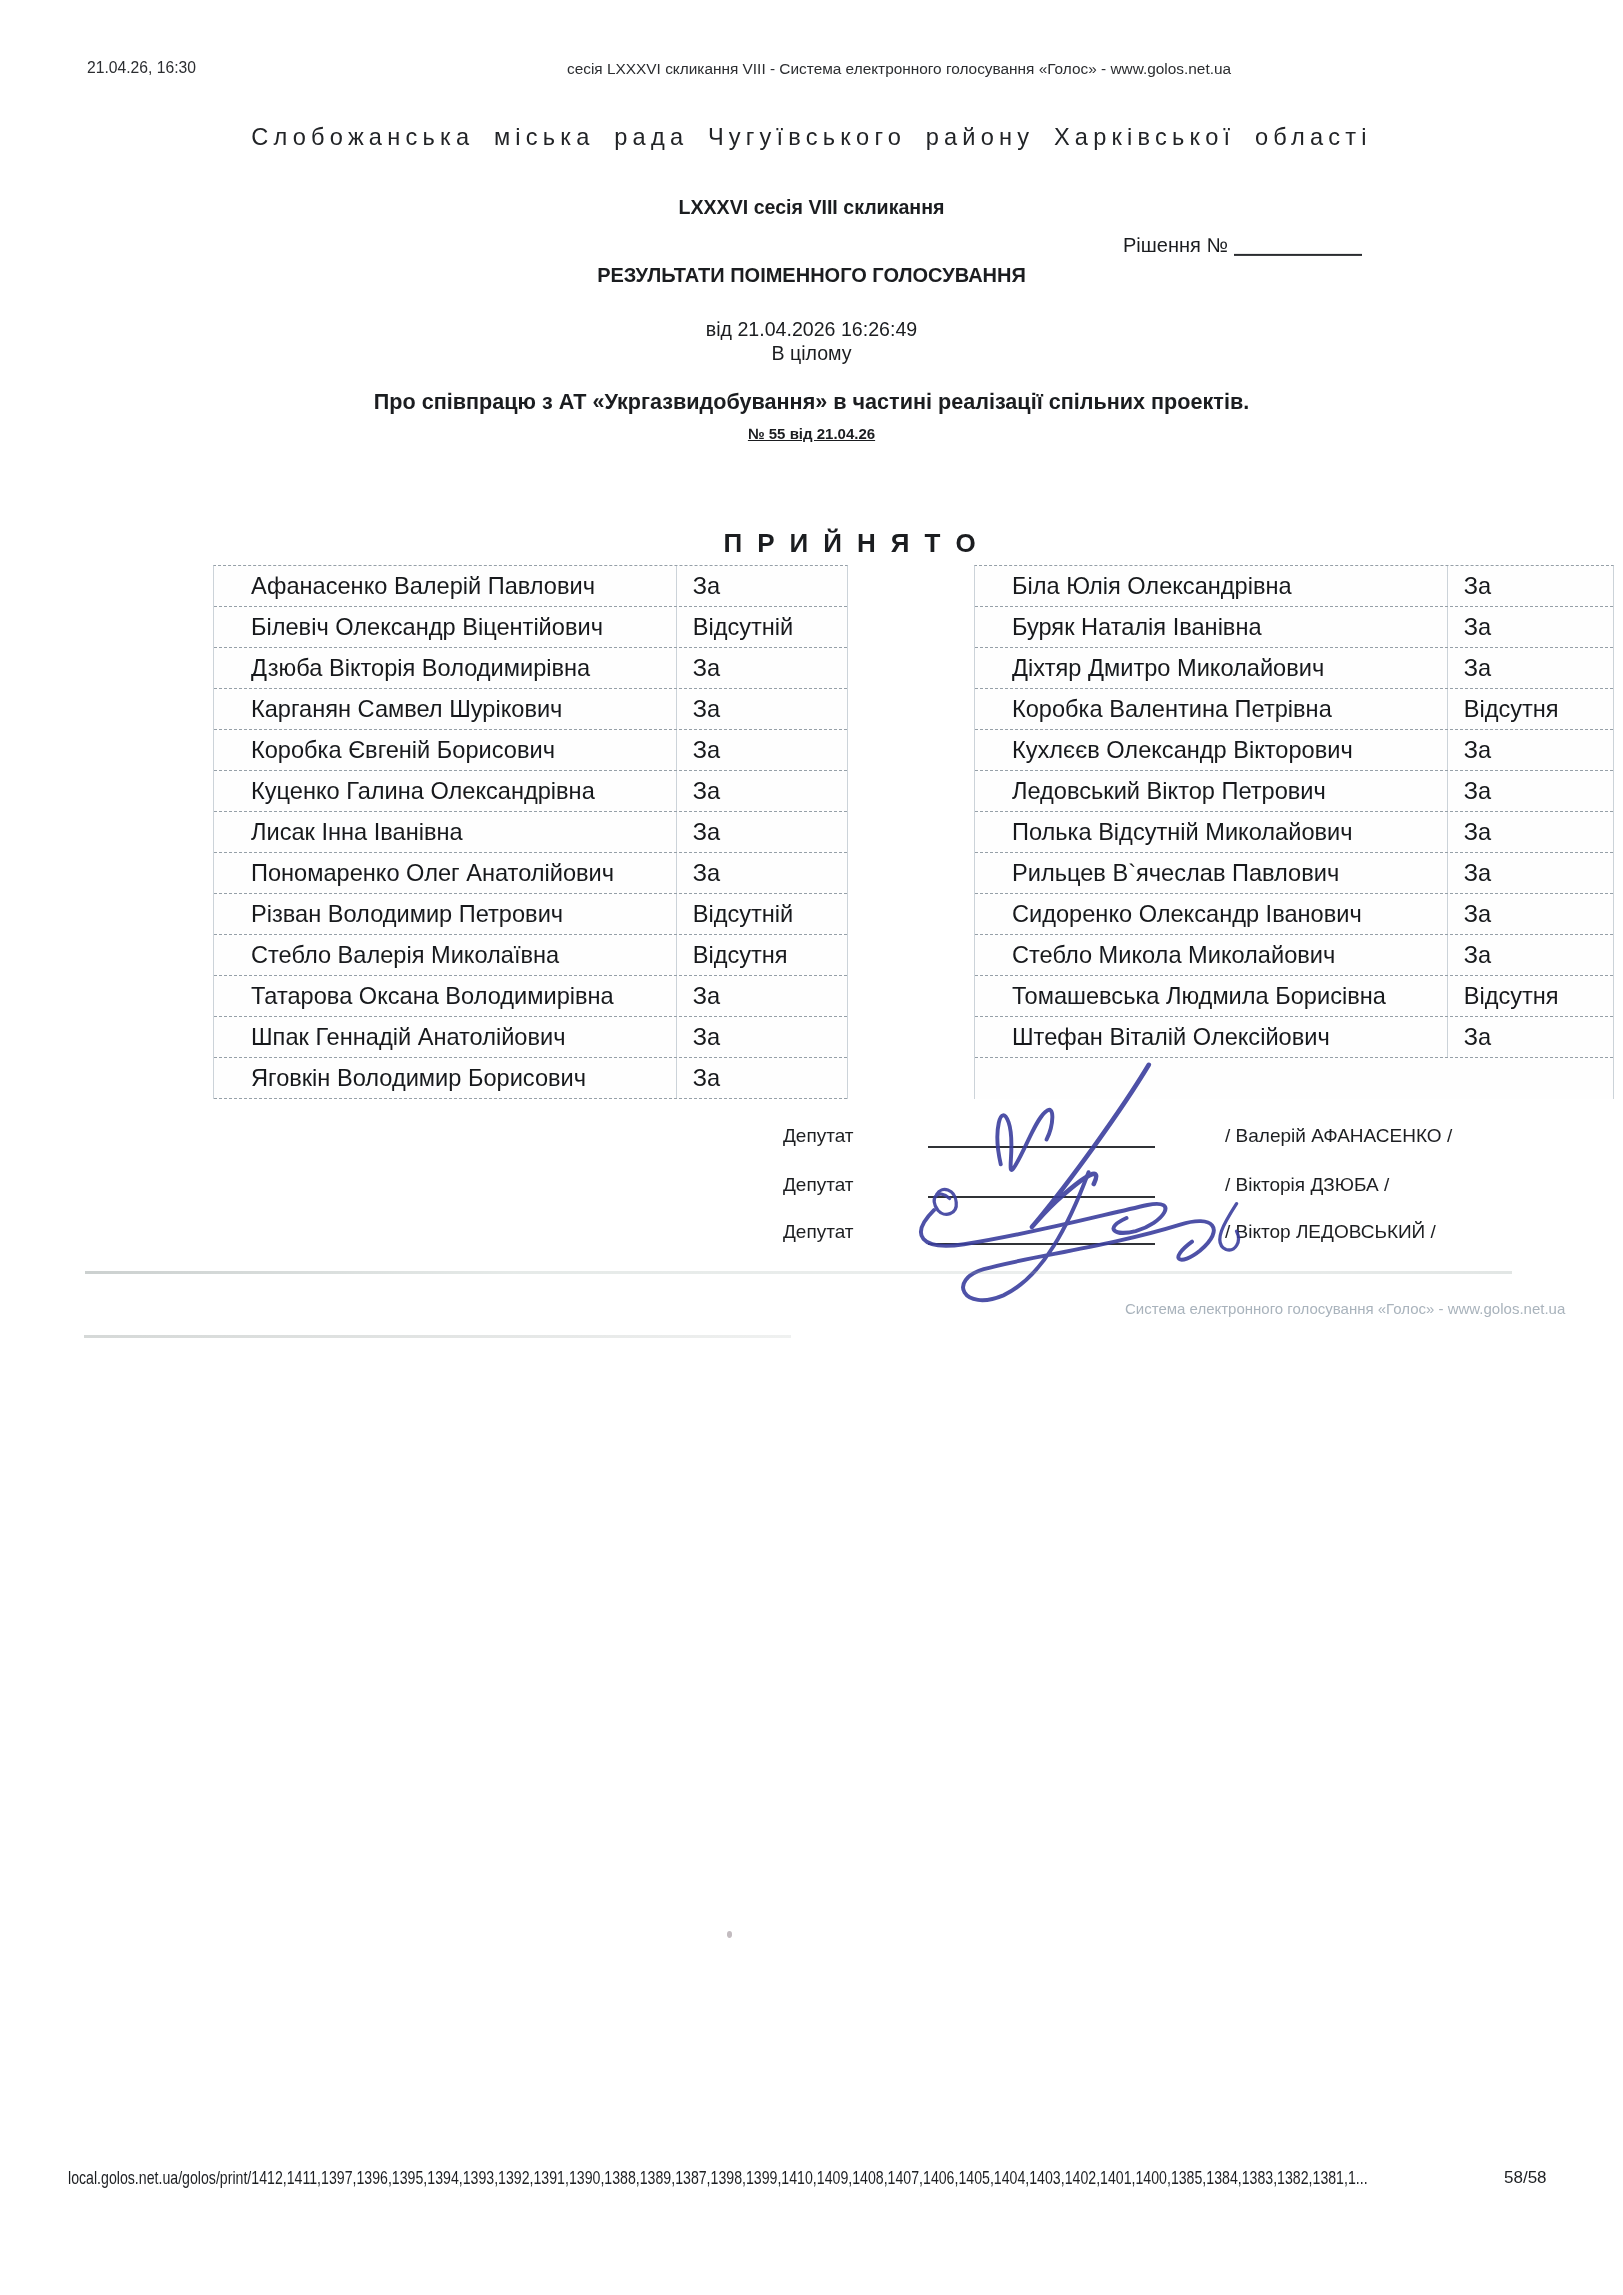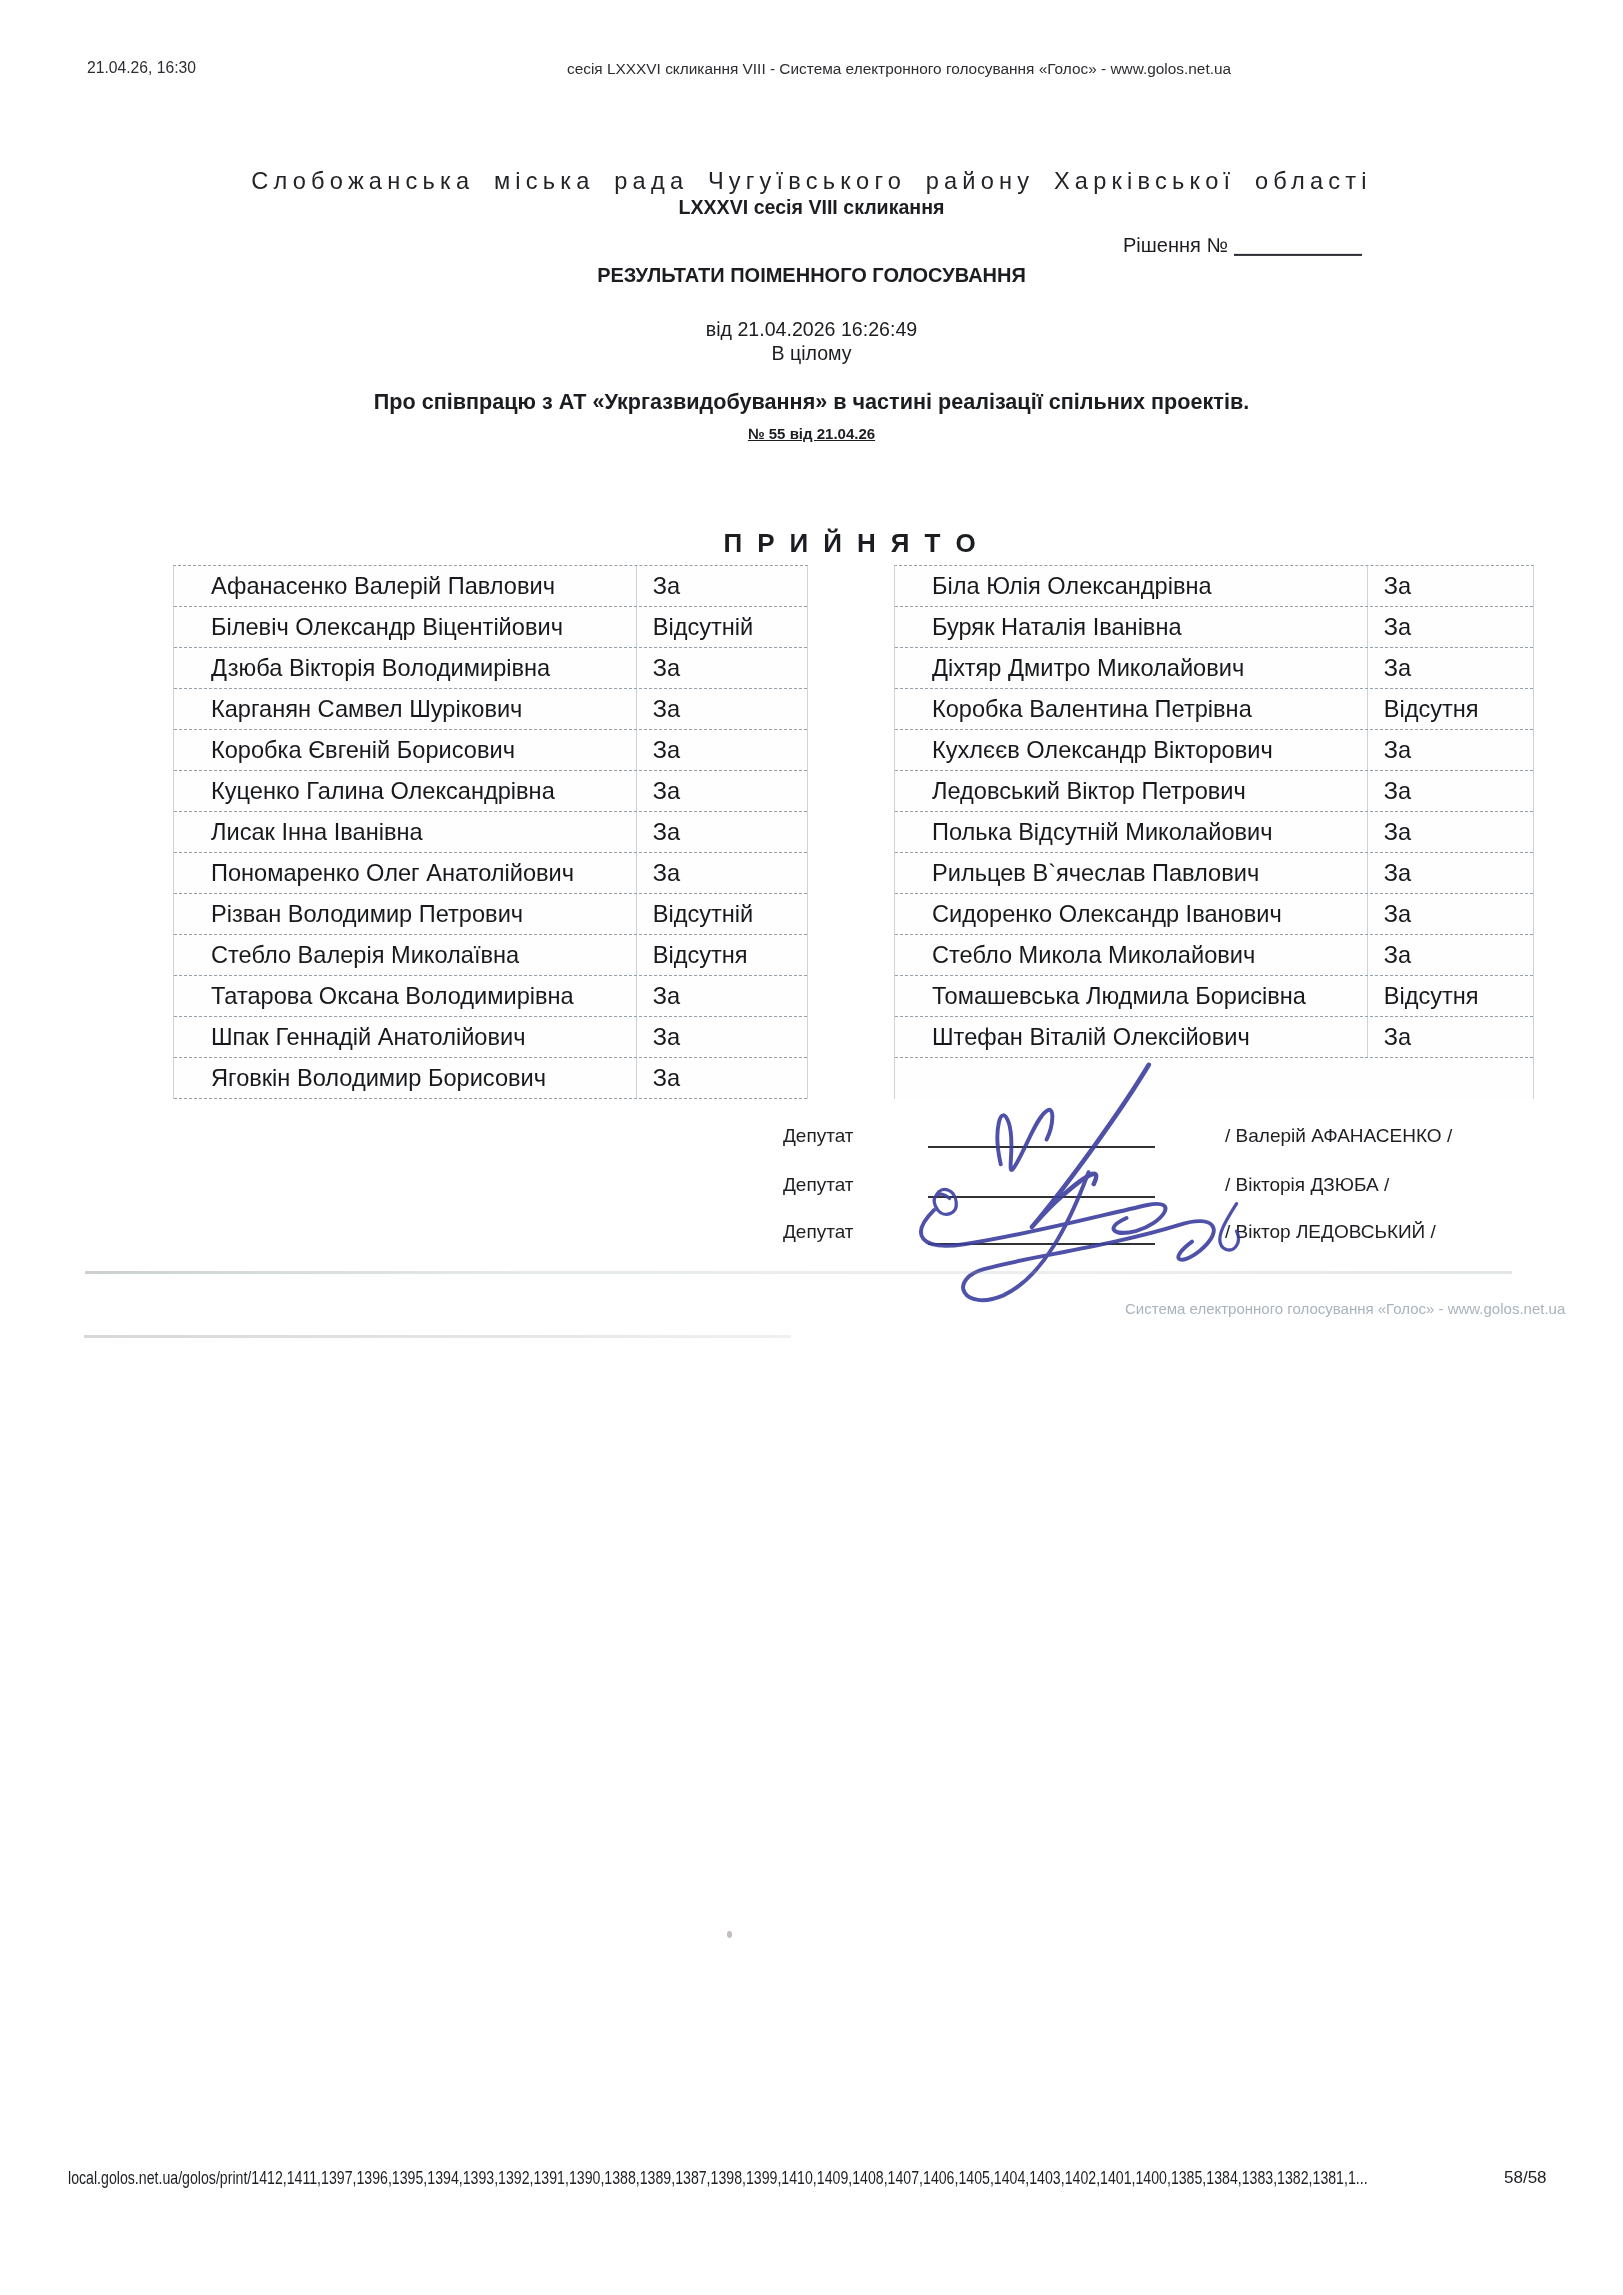--- a/index.html
+++ b/index.html
@@ -13,39 +13,40 @@
     overflow:hidden;
     border-radius:24px;
   }
   .abs{position:absolute;}
   .ctr{left:0;width:100%;text-align:center;}
   
   .print-meta{font-size:15.7px;color:#2b2d30;white-space:nowrap;}
   .ts{left:87px;top:59px;}
   .hdr-center{left:567px;top:60px;font-size:15.4px;}
   
-  .council{top:124px;font-size:23.6px;letter-spacing:5.2px;word-spacing:7.9px;color:#222427;margin-top:44px;}
+  .council{top:124px;font-size:23.6px;letter-spacing:5.2px;word-spacing:7.9px;color:#222427;}
   .session{top:196px;font-size:19.6px;font-weight:bold;}
   .decision{left:1123px;top:234px;font-size:20px;white-space:nowrap;}
   .dec-line{display:inline-block;width:128px;border-bottom:2px solid #2a2c2f;transform:translateY(3.9px);margin-left:6.5px;}
   .results-title{top:264px;font-size:20px;font-weight:bold;}
   .vote-date{top:318px;font-size:19.6px;}
   .vote-scope{top:342px;font-size:19.6px;}
   .subject1{top:389px;font-size:21.6px;font-weight:bold;}
   .subject2{top:425px;font-size:15px;font-weight:bold;text-decoration:underline;}
   .summary{top:467px;font-size:21.6px;}
   .result{top:528px;font-size:26px;font-weight:bold;letter-spacing:3.9px;margin-left:40px;}
   
   .tables{left:173px;top:565px;display:flex;gap:86px;}
   .vote-table{
     width:633px;
     border-left:1.3px solid #ccd3d9;
     border-right:1.3px solid #ccd3d9;
     border-top:1.3px dashed #96a0a8;
     background:#fefefe;
+    margin-left:40px;
   }
   .vote-table.right{width:638px;}
   .vt-row{display:flex;align-items:stretch;height:41px;border-bottom:1.3px dashed #96a0a8;box-sizing:border-box;}
   .vt-name{flex:1;display:flex;align-items:center;padding-left:37px;font-size:23.6px;color:#17191c;white-space:nowrap;}
   .vt-vote{flex:0 0 171px;display:flex;align-items:center;border-left:1.3px solid #ccd3d9;padding-left:15.7px;font-size:23.6px;color:#17191c;box-sizing:border-box;}
   .vote-table.right .vt-vote{flex-basis:166px;}
   
   .sig-label{position:absolute;left:783px;font-size:19px;color:#1c1e21;}
   .sig-line{position:absolute;left:928px;width:227px;height:0;border-bottom:2px solid #303236;}
   .sig-name{position:absolute;left:1225px;font-size:19px;color:#1c1e21;white-space:nowrap;}

